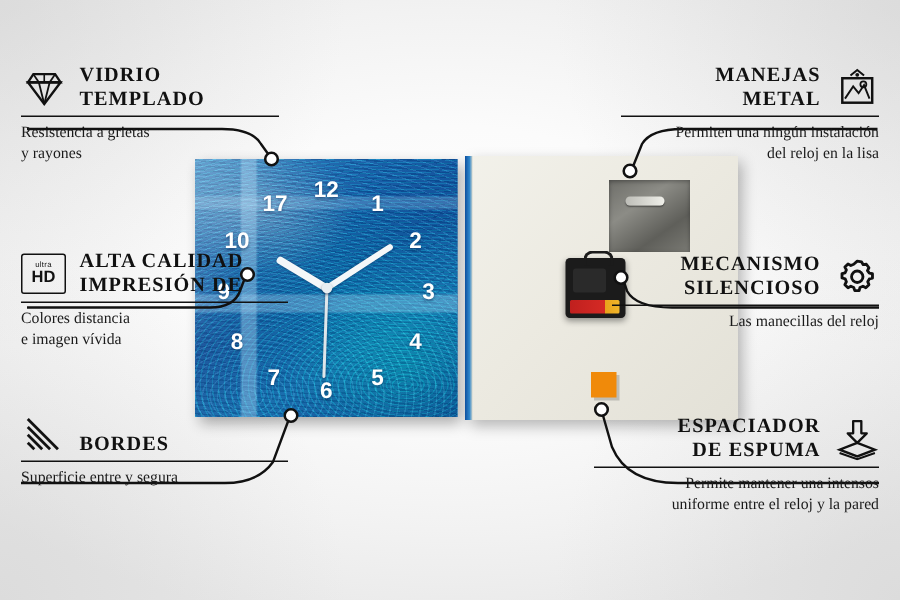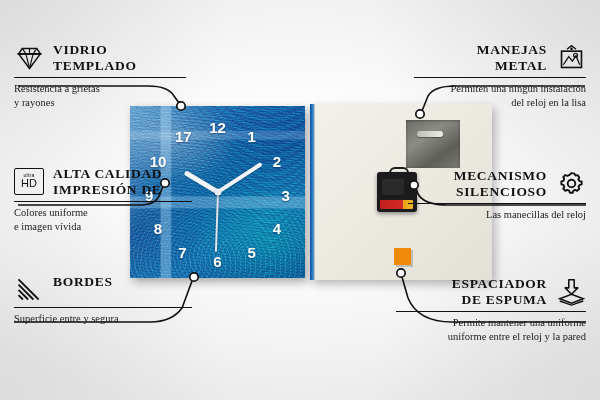--- a/index.html
+++ b/index.html
@@ -234,21 +234,21 @@
   .callout {
     position: absolute;
     z-index: 4;
     width: 185px;
   }
   .callout.left  { text-align: left; }
   .callout.right { text-align: right; }
 
   .callout-head {
     display: flex;
-    align-items: flex-start;
+    align-items: flex-end;
     gap: 9px;
   }
   .callout.right .callout-head { flex-direction: row-reverse; }
 
   .callout-icon {
     flex: 0 0 auto;
     width: 30px;
     height: 30px;
     display: flex;
     align-items: center;
@@ -289,21 +289,21 @@
     justify-content: center;
     line-height: 1;
   }
   .hd-badge .hd-ultra {
     font-family: "Liberation Sans", sans-serif;
     font-size: 5.2px;
     letter-spacing: .2px;
   }
   .hd-badge .hd-main {
     font-family: "Liberation Sans", sans-serif;
-    font-weight: 400;
+    font-weight: 700;
     font-size: 11px;
   }
 </style>
 </head>
 <body>
 
 <div id="stage">
 
   <div class="product-area" id="clock-front">
     <div class="wave-bg"></div>
@@ -403,21 +403,21 @@
           <span class="hd-main">HD</span>
         </div>
       </div>
       <div>
         <div class="callout-title">ALTA CALIDAD</div>
         <div class="callout-title">IMPRESIÓN DE</div>
       </div>
     </div>
     <div class="callout-rule"></div>
     <div class="callout-desc">
-      <div>Colores uniforme</div>
+      <div>Colores distancia</div>
       <div>e imagen vívida</div>
     </div>
   </div>
 
   <div class="callout left" style="left:14px; top:274px; width:178px;">
     <div class="callout-head">
       <div class="callout-icon">
         <svg viewBox="0 0 32 32" width="28" height="28" aria-hidden="true">
           <g stroke="#111" stroke-width="2.1" stroke-linecap="butt">
             <line x1="4" y1="5" x2="27" y2="28"></line>
@@ -490,18 +490,18 @@
           <polyline points="3,26.5 16,31 29,26.5" fill="none" stroke="#111" stroke-width="1.5"></polyline>
         </svg>
       </div>
       <div>
         <div class="callout-title">ESPACIADOR</div>
         <div class="callout-title">DE ESPUMA</div>
       </div>
     </div>
     <div class="callout-rule"></div>
     <div class="callout-desc">
-      <div>Permite mantener una uniforme</div>
+      <div>Permite mantener una intensos</div>
       <div>uniforme entre el reloj y la pared</div>
     </div>
   </div>
 
 </div>
 
 </body></html>

